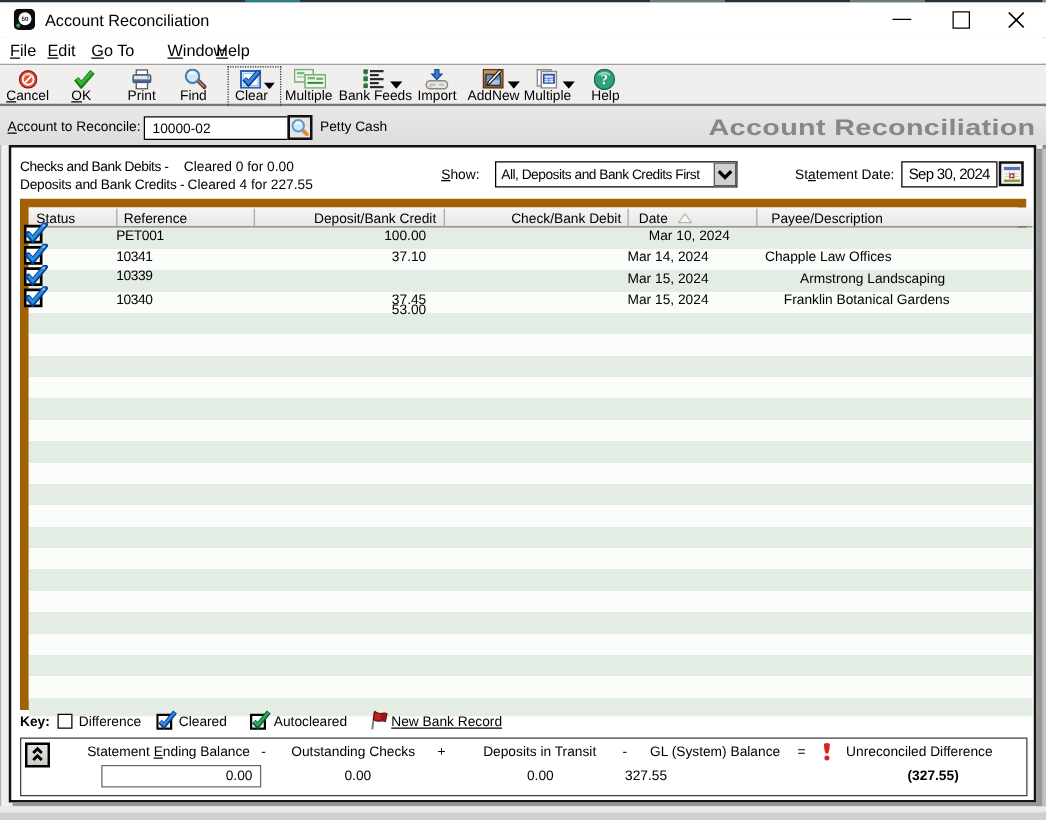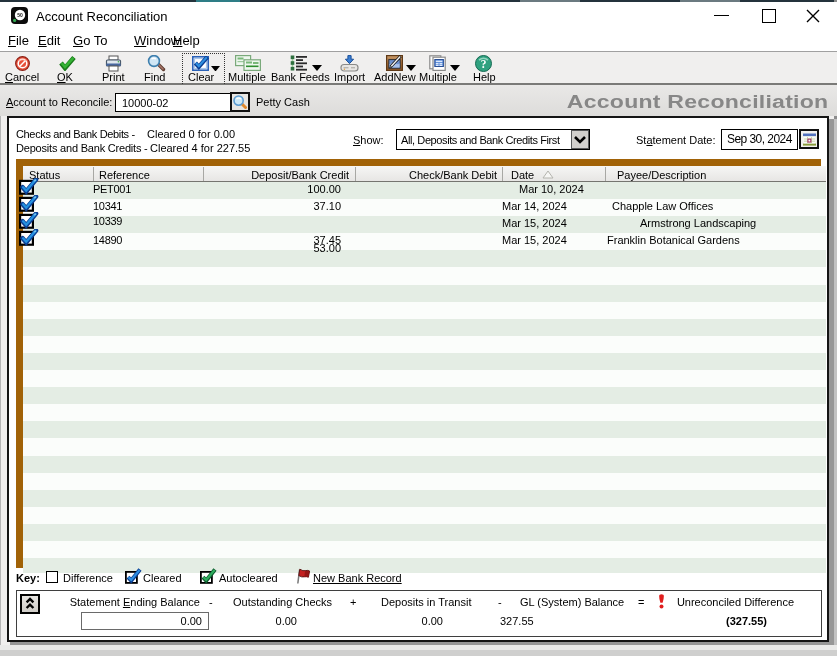--- a/index.html
+++ b/index.html
@@ -264,24 +264,24 @@
   <div class="abs t11" style="left:196px;top:182.5px;width:145px;text-align:right;">100.00</div>
   <div class="abs t11" style="left:502px;top:182.5px;margin-left:17px;">Mar 10, 2024</div>
   <div class="abs t11" style="left:93px;top:199.5px;letter-spacing:-0.3px;">10341</div>
   <div class="abs t11" style="left:196px;top:199.5px;width:145px;text-align:right;">37.10</div>
   <div class="abs t11" style="left:502px;top:199.5px;">Mar 14, 2024</div>
   <div class="abs t11" style="left:612px;top:199.5px;">Chapple Law Offices</div>
   <div class="abs t11" style="left:93px;top:215px;letter-spacing:-0.3px;">10339</div>
   <div class="abs t11" style="left:196px;top:216.5px;width:145px;text-align:right;margin-top:25px;">53.00</div>
   <div class="abs t11" style="left:502px;top:216.5px;">Mar 15, 2024</div>
   <div class="abs t11" style="left:612px;top:216.5px;margin-left:28px;">Armstrong Landscaping</div>
-  <div class="abs t11" style="left:93px;top:233.5px;letter-spacing:-0.3px;">14890</div>
+  <div class="abs t11" style="left:93px;top:233.5px;letter-spacing:-0.3px;">10340</div>
   <div class="abs t11" style="left:196px;top:233.5px;width:145px;text-align:right;">37.45</div>
   <div class="abs t11" style="left:502px;top:233.5px;">Mar 15, 2024</div>
-  <div class="abs t11" style="left:576px;top:233.5px;padding-left:31px;">Franklin Botanical Gardens</div>
+  <div class="abs t11" style="left:596px;top:233.5px;padding-left:31px;">Franklin Botanical Gardens</div>
 
   <div class="abs t11" style="left:16px;top:572px;font-weight:bold;">Key:</div>
   <div class="abs" style="left:46px;top:571px;width:12px;height:12px;border:1.7px solid #000;background:#fff;box-sizing:border-box;"></div>
   <div class="abs t11" style="left:63px;top:572px;">Difference</div>
   <svg class="abs" style="left:125px;top:568px" width="18" height="16" viewBox="0 0 18 16">
     <rect x="0.9" y="3.9" width="11" height="11" fill="#fff" stroke="#000" stroke-width="1.8"></rect>
     <path d="M3 9.2 L6.2 12.6 L15 1.6" stroke="#0b3d91" stroke-width="4" fill="none"></path>
     <path d="M3.4 9.2 L6.2 12 L14.6 2" stroke="#2e8fe0" stroke-width="2" fill="none"></path>
   </svg>
   <div class="abs t11" style="left:143px;top:572px;">Cleared</div>
@@ -301,21 +301,21 @@
   <div class="abs" style="left:16px;top:590px;width:806px;height:47px;border:1.5px solid #3f3f3f;background:#fff;box-sizing:border-box;"></div>
   <div class="abs" style="left:20px;top:594px;width:20px;height:20px;border:2px solid #000;background:linear-gradient(#e5e3df,#cfccc7);box-sizing:border-box;"></div>
   <svg class="abs" style="left:24px;top:597px" width="12" height="13" viewBox="0 0 12 13">
     <path d="M2.6 5.4 L6 2 L9.4 5.4" stroke="#000" stroke-width="2.4" fill="none"></path>
     <path d="M2.6 11 L6 7.6 L9.4 11" stroke="#000" stroke-width="2.4" fill="none"></path>
   </svg>
   <div class="abs t11" style="left:66px;top:596px;width:134px;text-align:right;">Statement <u>E</u>nding Balance</div>
   <div class="abs t11" style="left:209px;top:596px;">-</div>
   <div class="abs t11" style="left:233px;top:596px;width:97px;text-align:center;">Outstanding Checks</div>
   <div class="abs t11" style="left:350px;top:596px;">+</div>
-  <div class="abs t11" style="left:381px;top:596px;width:96px;text-align:left;">Deposits in Transit</div>
+  <div class="abs t11" style="left:381px;top:596px;width:96px;text-align:right;">Deposits in Transit</div>
   <div class="abs t11" style="left:498px;top:596px;">-</div>
   <div class="abs t11" style="left:520px;top:596px;width:98px;text-align:center;">GL (System) Balance</div>
   <div class="abs t11" style="left:638px;top:596px;">=</div>
   <svg class="abs" style="left:657px;top:594px" width="9" height="15" viewBox="0 0 9 15">
     <path d="M2.1 1.8 Q2.1 0.3 4.5 0.3 Q6.9 0.3 6.9 1.8 Q6.9 4.5 5.6 8.8 L3.4 8.8 Q2.1 4.5 2.1 1.8 Z" fill="#e01e1e"></path>
     <circle cx="4.5" cy="12.4" r="2" fill="#e01e1e"></circle>
   </svg>
   <div class="abs t11" style="left:676px;top:596px;width:119px;text-align:center;">Unreconciled Difference</div>
   <div class="abs field" style="left:81px;top:612px;width:128px;height:18px;border-color:#6a6a6a;"></div>
   <div class="abs t11" style="left:81px;top:615px;width:121px;text-align:right;">0.00</div>

